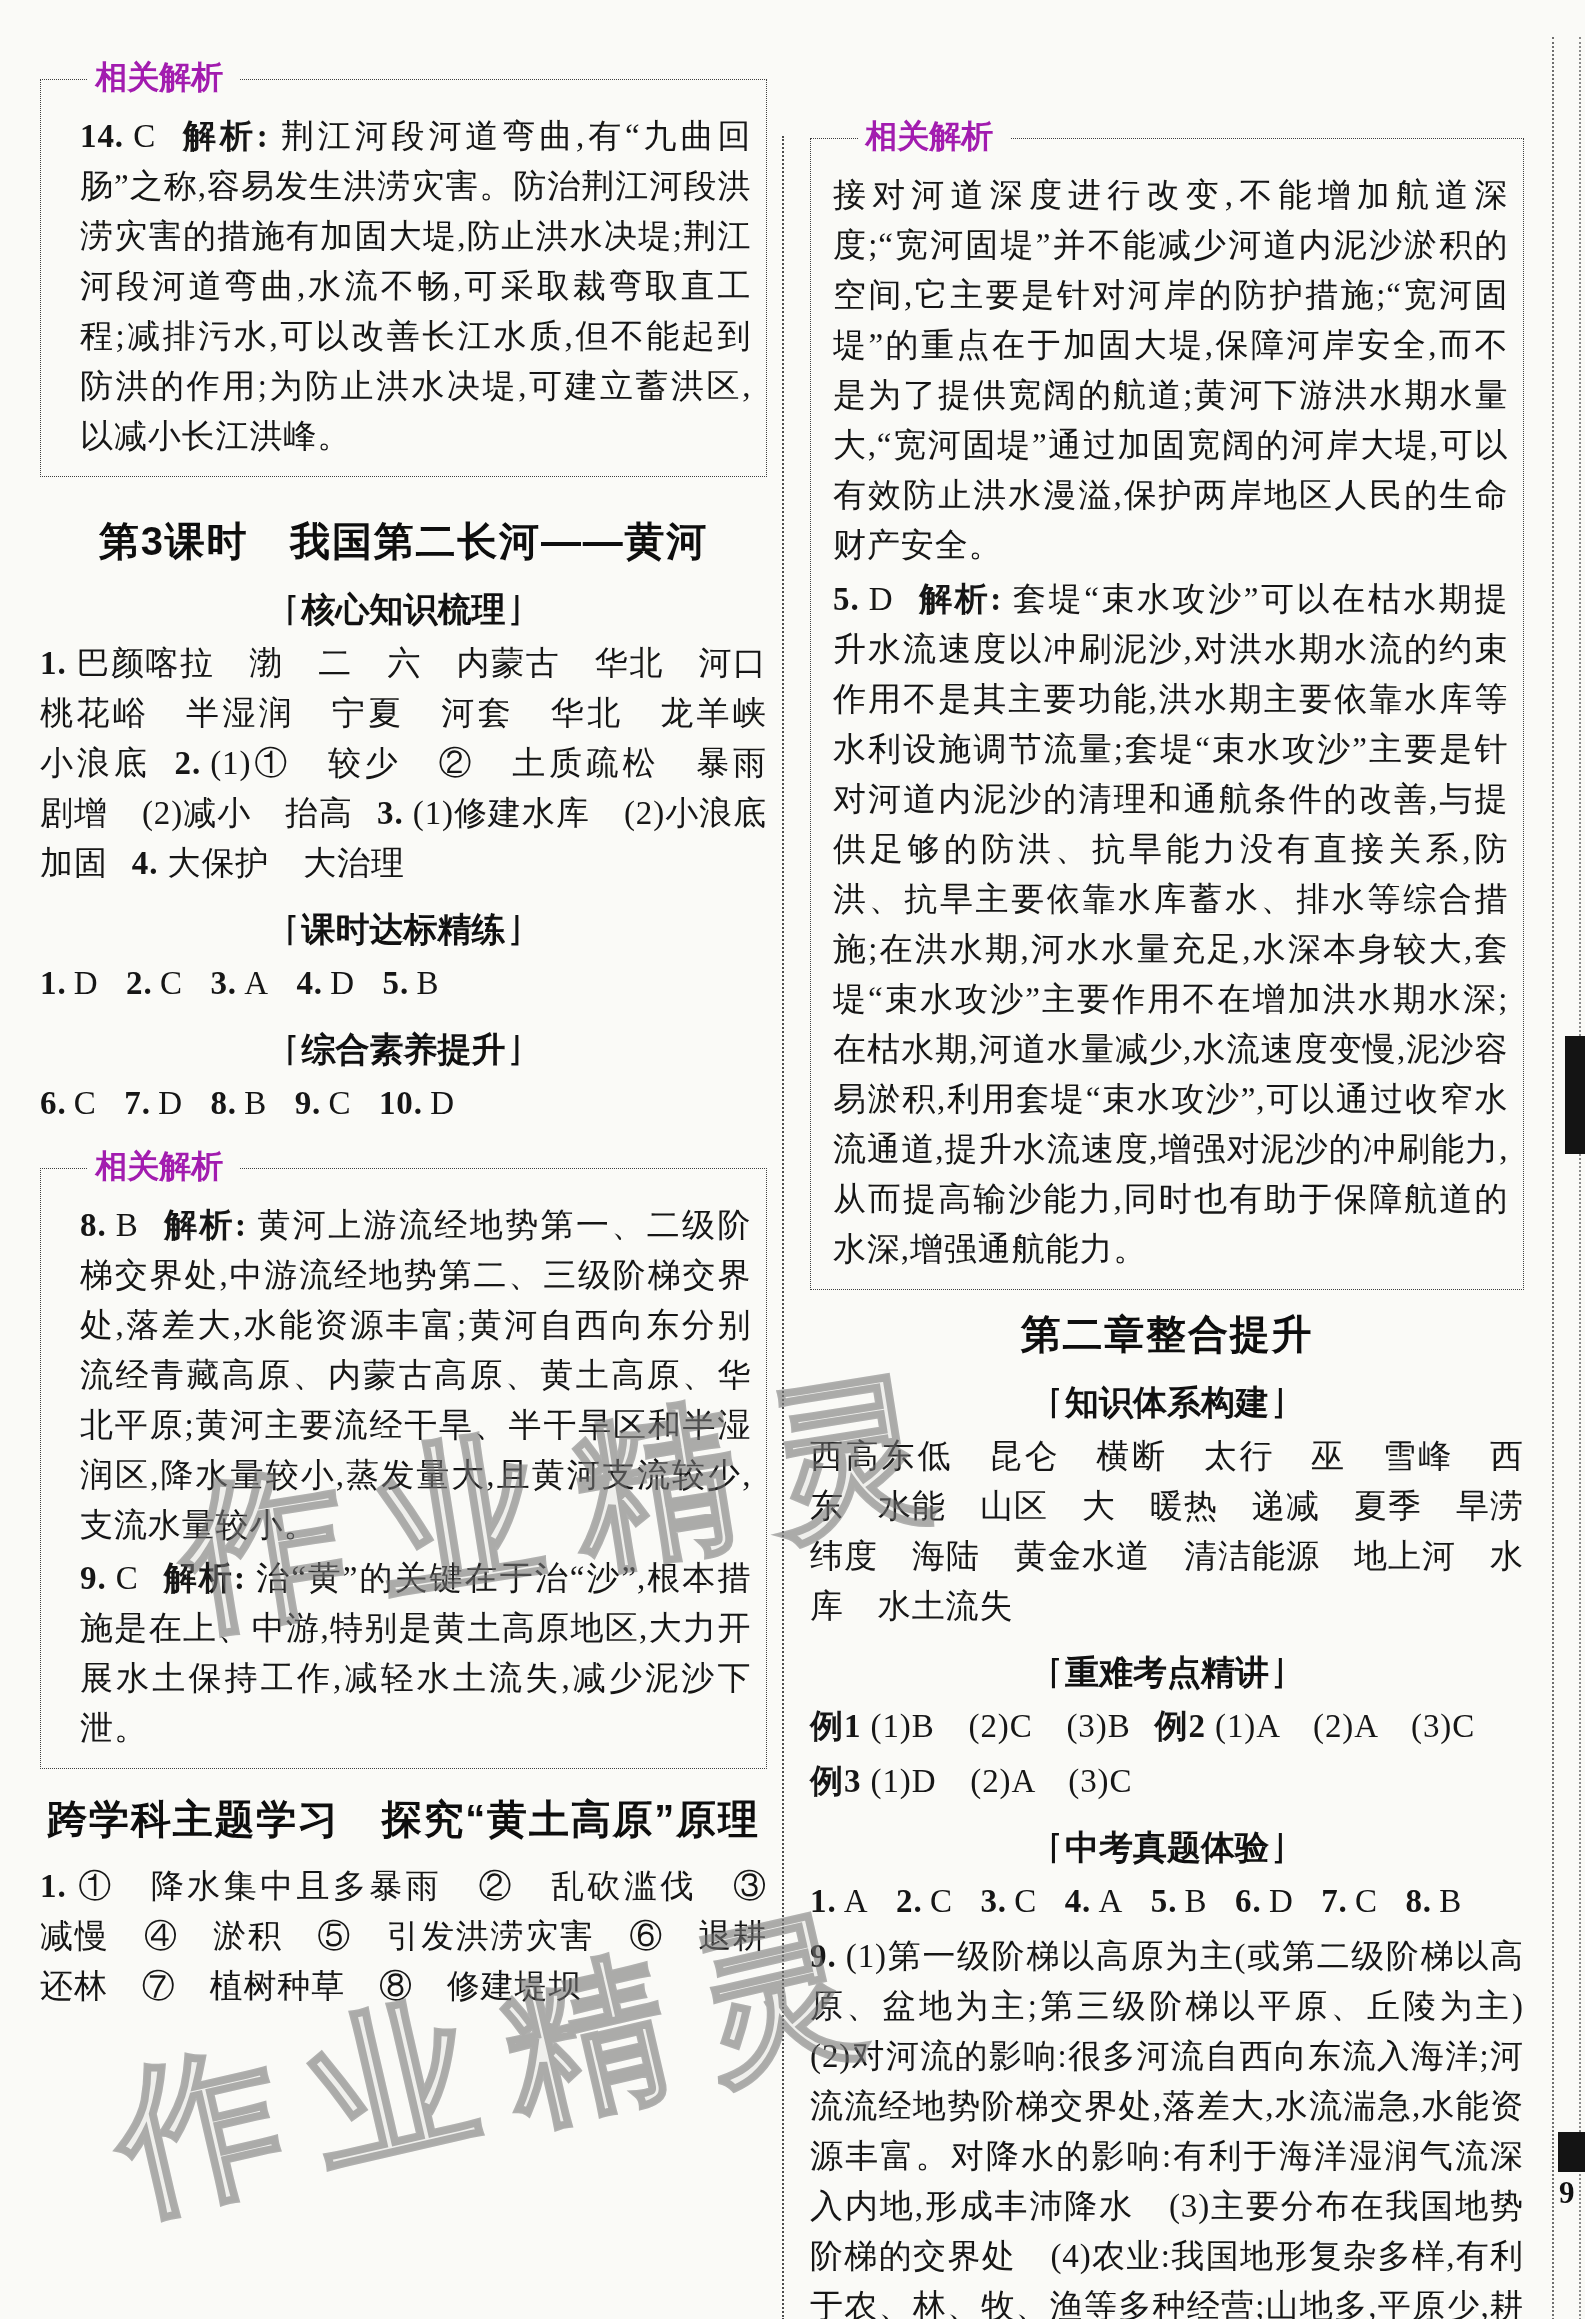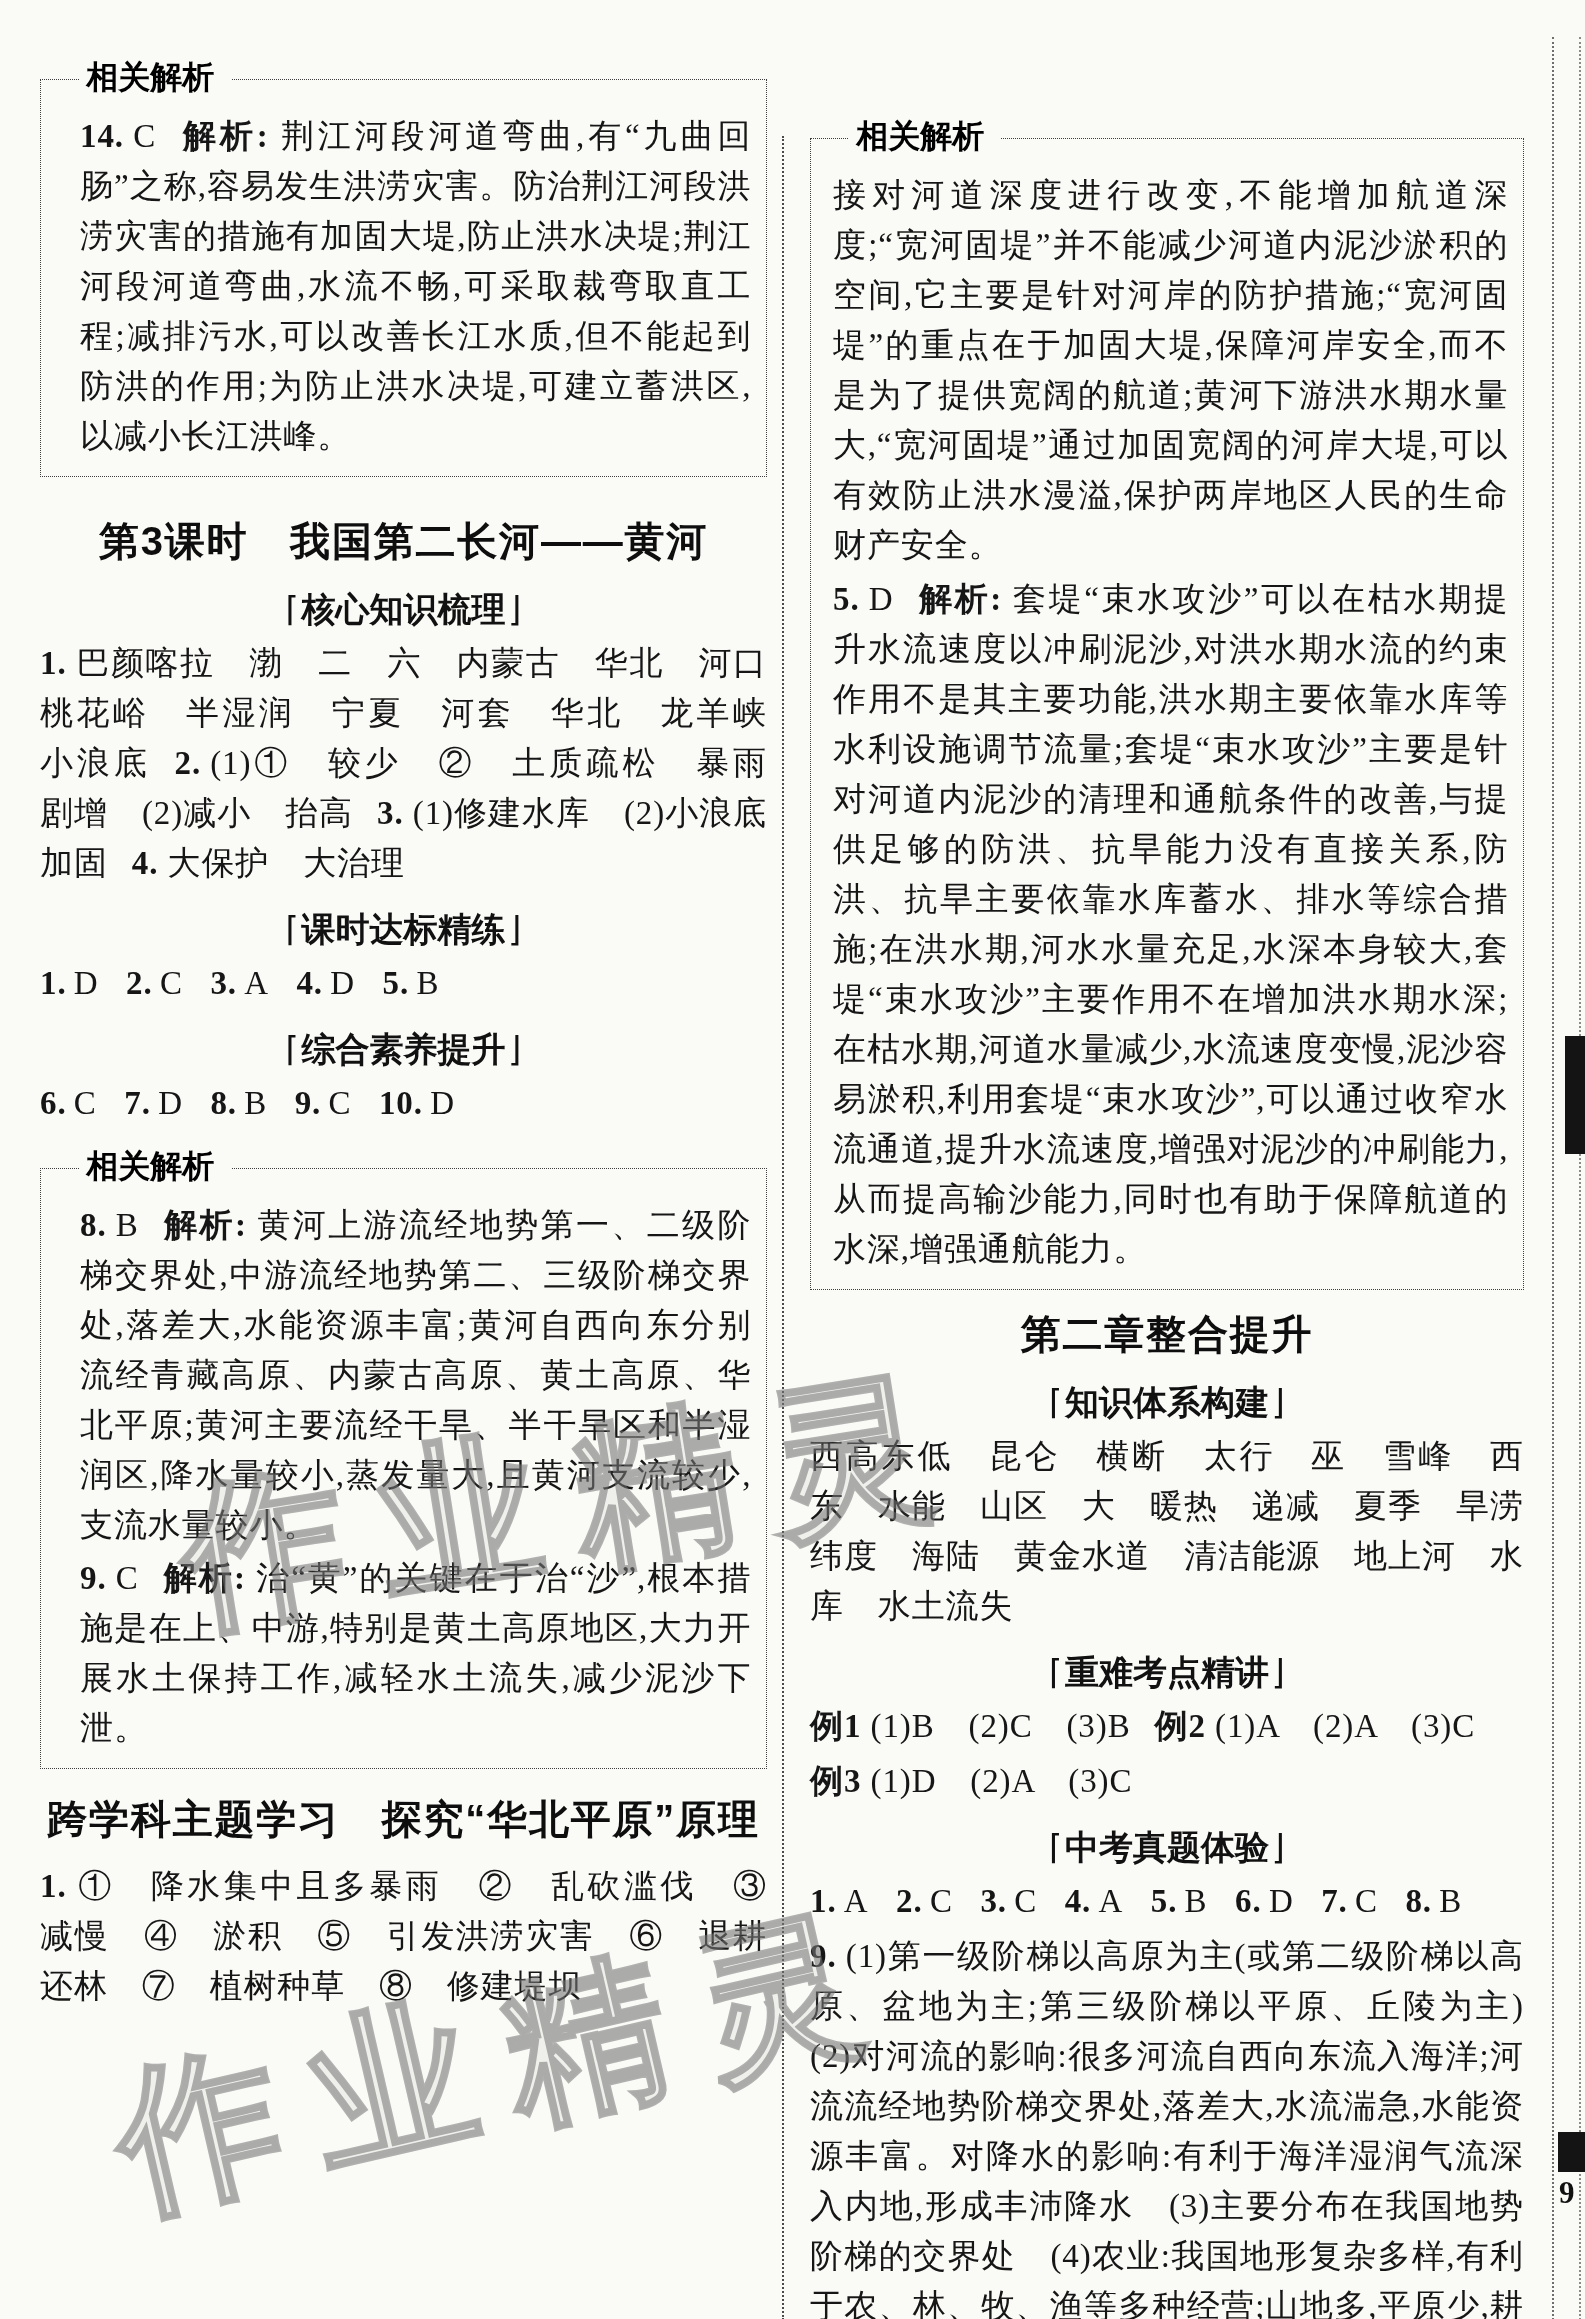--- a/index.html
+++ b/index.html
@@ -31,25 +31,25 @@
 
   
   .abox{
     position:relative;
     border:1.8px dotted #3e3e3e;
     padding:27.5px 14.7px 11px 35px;
     margin:40px 0 9.2px 0;
   }
   .abox .para{margin:3.7px 0;}
   .alabel{
-    position:absolute;top:-24px;left:38px;
+    position:absolute;top:-24px;left:47px;
     background:#fafaf7;
     padding:0 16.5px 0 7.3px;
     font-family:"Liberation Sans","DejaVu Sans",sans-serif;
-    font-weight:700;font-size:32px;line-height:42px;color:#000000;
+    font-weight:700;font-size:32px;line-height:42px;color:#a21caf;
   }
   .left .abox{padding-left:39px;}
   .right .abox{padding-left:22px;}
 
   
   .lesson{
     margin:24px 0 14.7px 0;
     text-align:center;
     font-family:"Liberation Sans","DejaVu Sans",sans-serif;
     font-weight:700;font-size:40px;line-height:53px;
@@ -125,21 +125,21 @@
     <div class="bracket">综合素养提升</div>
     <p class="para ansrow"><span class="rb">6.</span><span class="rt">C</span><span class="rb">7.</span><span class="rt">D</span><span class="rb">8.</span><span class="rt">B</span><span class="rb">9.</span><span class="rt">C</span><span class="rb">10.</span><span class="rt">D</span></p>
 
 
     <section class="abox">
       <div class="alabel">相关解析</div>
       <p class="para"><span class="rb">8.</span><span class="rt">B</span><span class="rb">解析:</span><span class="rt">黄河上游流经地势第一、二级阶梯交界处,中游流经地势第二、三级阶梯交界处,落差大,水能资源丰富;黄河自西向东分别流经青藏高原、内蒙古高原、黄土高原、华北平原;黄河主要流经干旱、半干旱区和半湿润区,降水量较小,蒸发量大,且黄河支流较少,支流水量较小。</span></p>
       <p class="para"><span class="rb">9.</span><span class="rt">C</span><span class="rb">解析:</span><span class="rt">治“黄”的关键在于治“沙”,根本措施是在上、中游,特别是黄土高原地区,大力开展水土保持工作,减轻水土流失,减少泥沙下泄。</span></p>
     </section>
 
-    <h2 class="lesson">跨学科主题学习　探究“华北平原”原理</h2>
+    <h2 class="lesson">跨学科主题学习　探究“黄土高原”原理</h2>
     <p class="para"><span class="rb">1.</span><span class="rt">①　降水集中且多暴雨　②　乱砍滥伐　③　减慢　④　淤积　⑤　引发洪涝灾害　⑥　退耕还林　⑦　植树种草　⑧　修建堤坝</span></p>
 
   </div>
 
   <div class="col right">
 
     <section class="abox" style="margin-top:138px;">
       <div class="alabel">相关解析</div>
       <p class="para"><span class="rt">接对河道深度进行改变,不能增加航道深度;“宽河固堤”并不能减少河道内泥沙淤积的空间,它主要是针对河岸的防护措施;“宽河固堤”的重点在于加固大堤,保障河岸安全,而不是为了提供宽阔的航道;黄河下游洪水期水量大,“宽河固堤”通过加固宽阔的河岸大堤,可以有效防止洪水漫溢,保护两岸地区人民的生命财产安全。</span></p>
       <p class="para"><span class="rb">5.</span><span class="rt">D</span><span class="rb">解析:</span><span class="rt">套堤“束水攻沙”可以在枯水期提升水流速度以冲刷泥沙,对洪水期水流的约束作用不是其主要功能,洪水期主要依靠水库等水利设施调节流量;套堤“束水攻沙”主要是针对河道内泥沙的清理和通航条件的改善,与提供足够的防洪、抗旱能力没有直接关系,防洪、抗旱主要依靠水库蓄水、排水等综合措施;在洪水期,河水水量充足,水深本身较大,套堤“束水攻沙”主要作用不在增加洪水期水深;在枯水期,河道水量减少,水流速度变慢,泥沙容易淤积,利用套堤“束水攻沙”,可以通过收窄水流通道,提升水流速度,增强对泥沙的冲刷能力,从而提高输沙能力,同时也有助于保障航道的水深,增强通航能力。</span></p>

